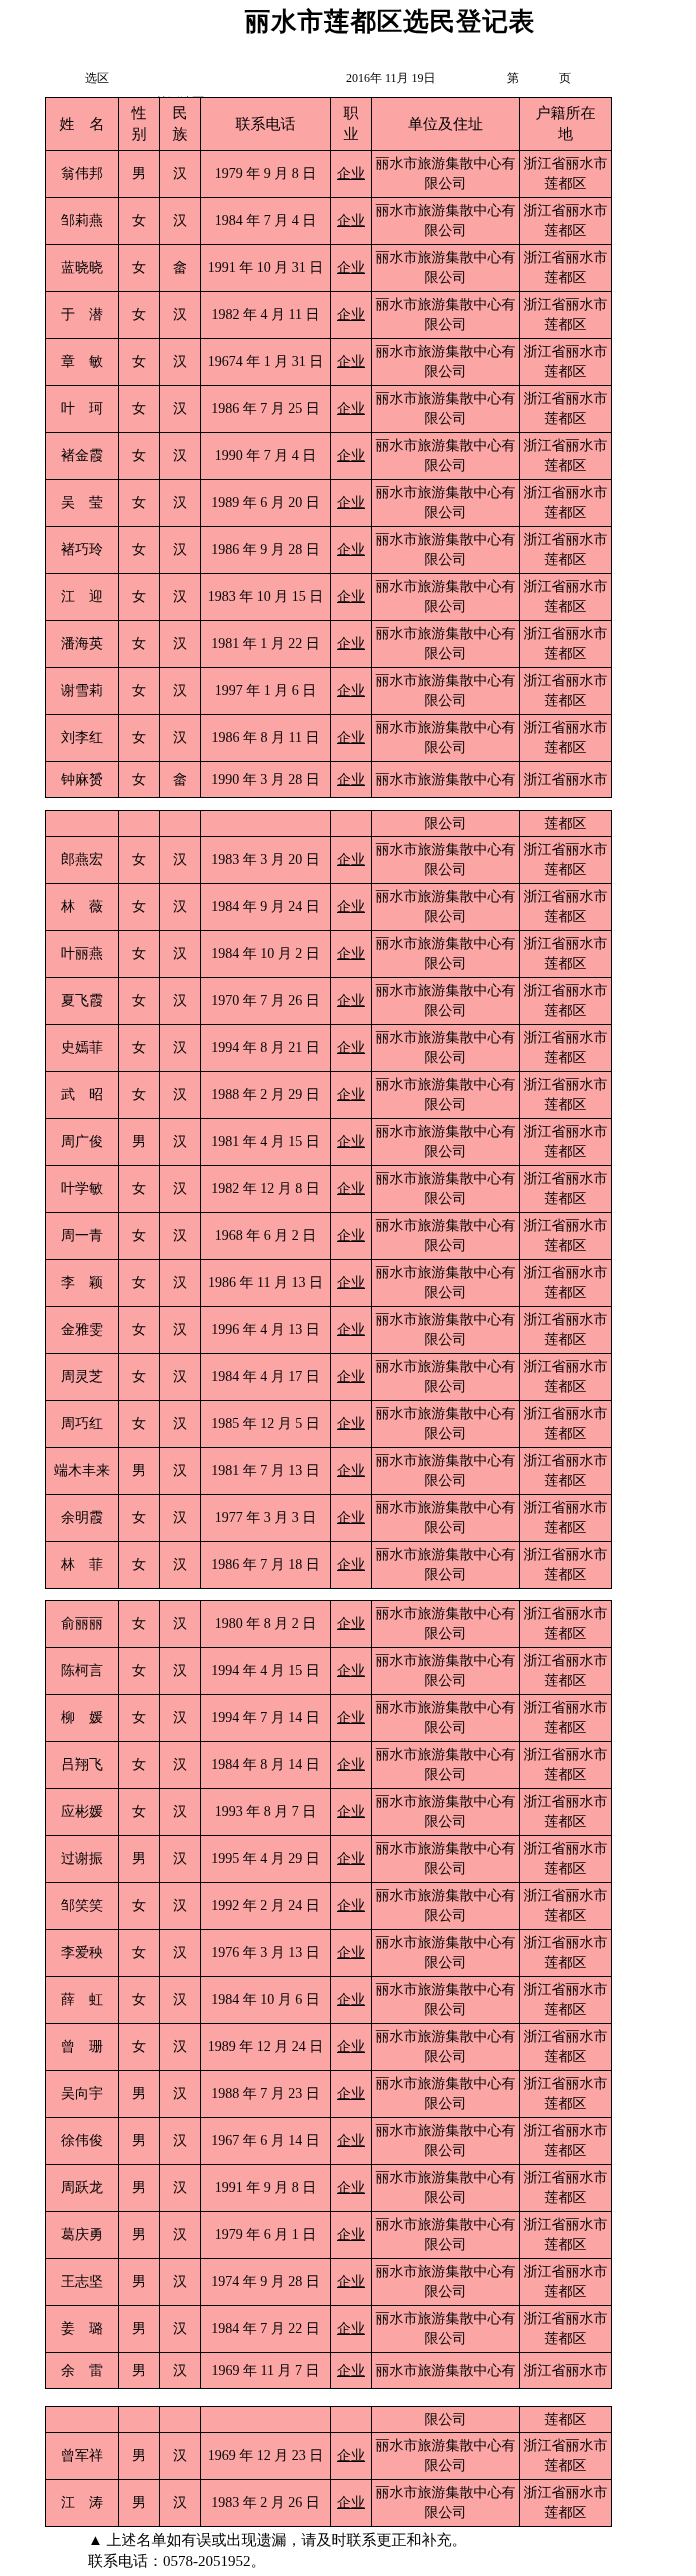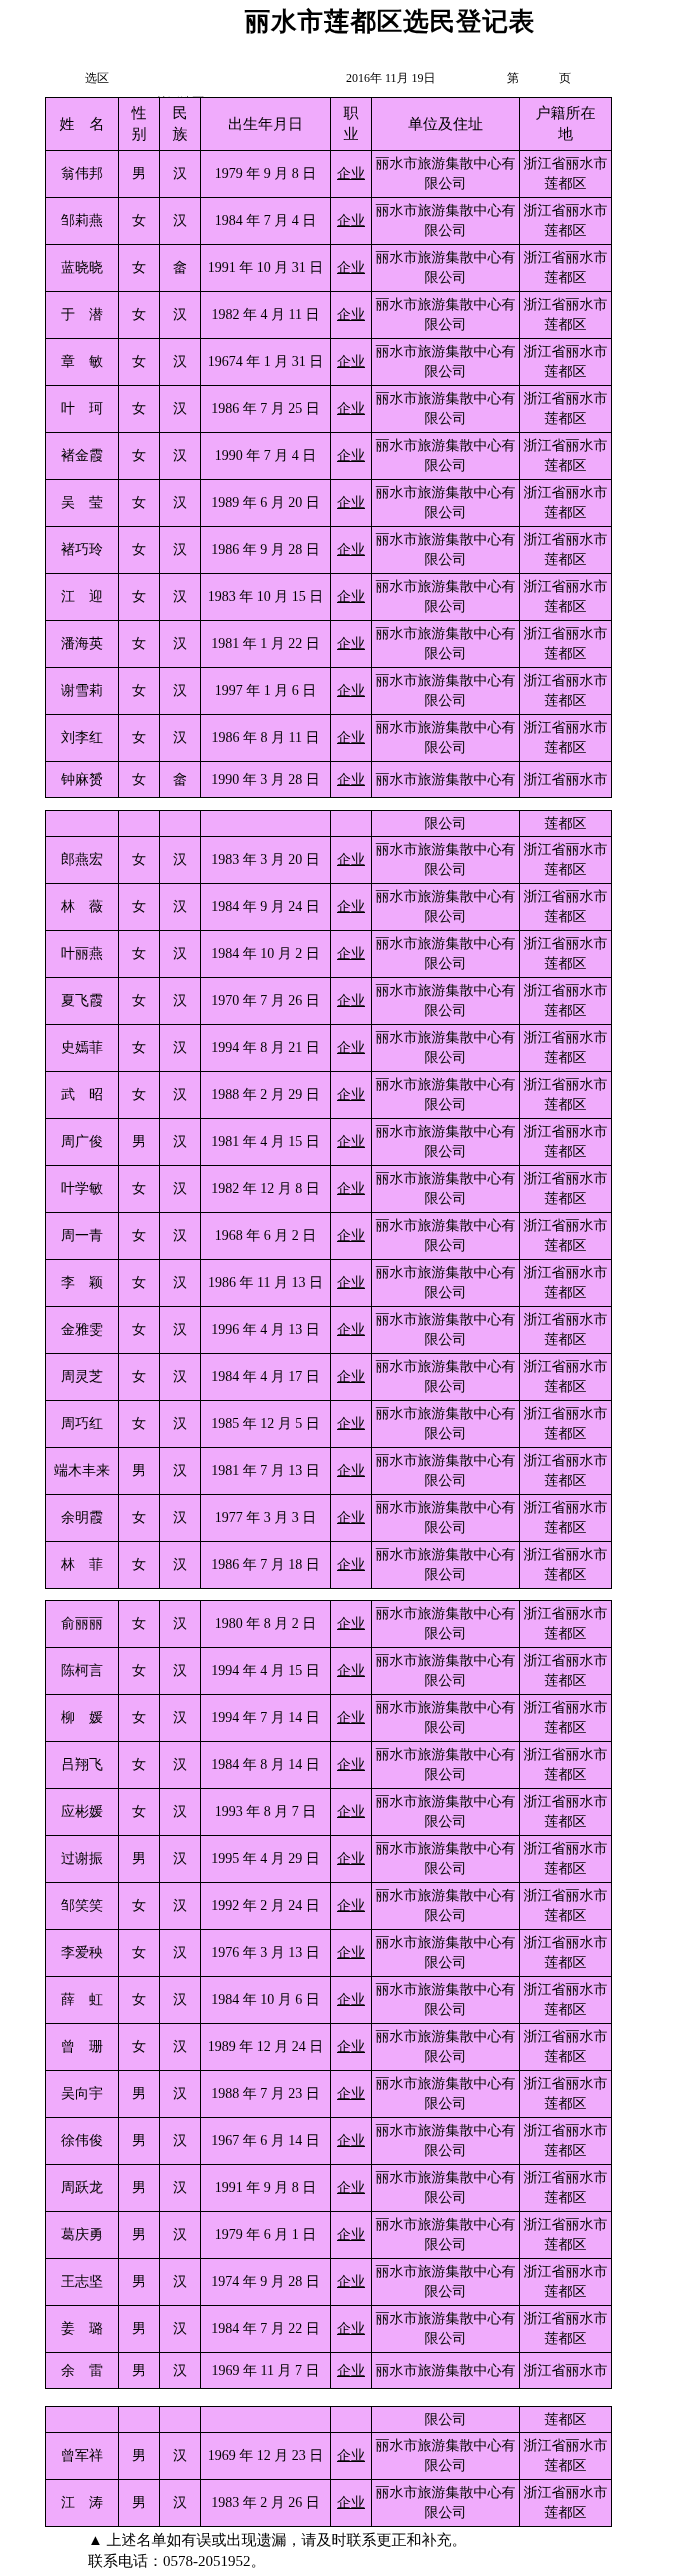--- a/index.html
+++ b/index.html
@@ -20,21 +20,21 @@
   .m-district{
     left:117px;width:149px;height:17.6px;border-bottom:0.9px solid #000;
     padding-left:39px;box-sizing:border-box;text-align:left;margin-top:24px;
   }
   .m-date{left:315px;margin-left:31px;}
   .m-di{left:507px;}
   .m-ye{left:559px;}
 
   table.voters{
     border-collapse:collapse;table-layout:fixed;
-    position:absolute;left:45px;background:#f0abfc;
+    position:absolute;left:45px;background:#fca5a5;
     border:1.8px solid #000;
   }
   table.voters td,table.voters th{
     border:0.9px solid #000;padding:0;margin:0;
     text-align:center;vertical-align:middle;
     font-size:14px;font-weight:normal;
     white-space:pre-line;overflow:hidden;line-height:20px;
   }
   tr.header{height:53px;}
   tr.header th{font-size:15px;line-height:21px;}
@@ -75,21 +75,21 @@
       <col style="width:148px">
       <col style="width:92px">
   </colgroup>
   <tbody>
     <tr class="header">
       <th>姓　名</th>
       <th>性
 别</th>
       <th>民
 族</th>
-      <th>出生年月日</th>
+      <th>联系电话</th>
       <th>职
 业</th>
       <th>单位及住址</th>
       <th>户籍所在
 地</th>
     </tr>
   <tr class="data">
     <td class="c-name">翁伟邦</td>
     <td class="c-gender">男</td>
     <td class="c-ethnicity">汉</td>

